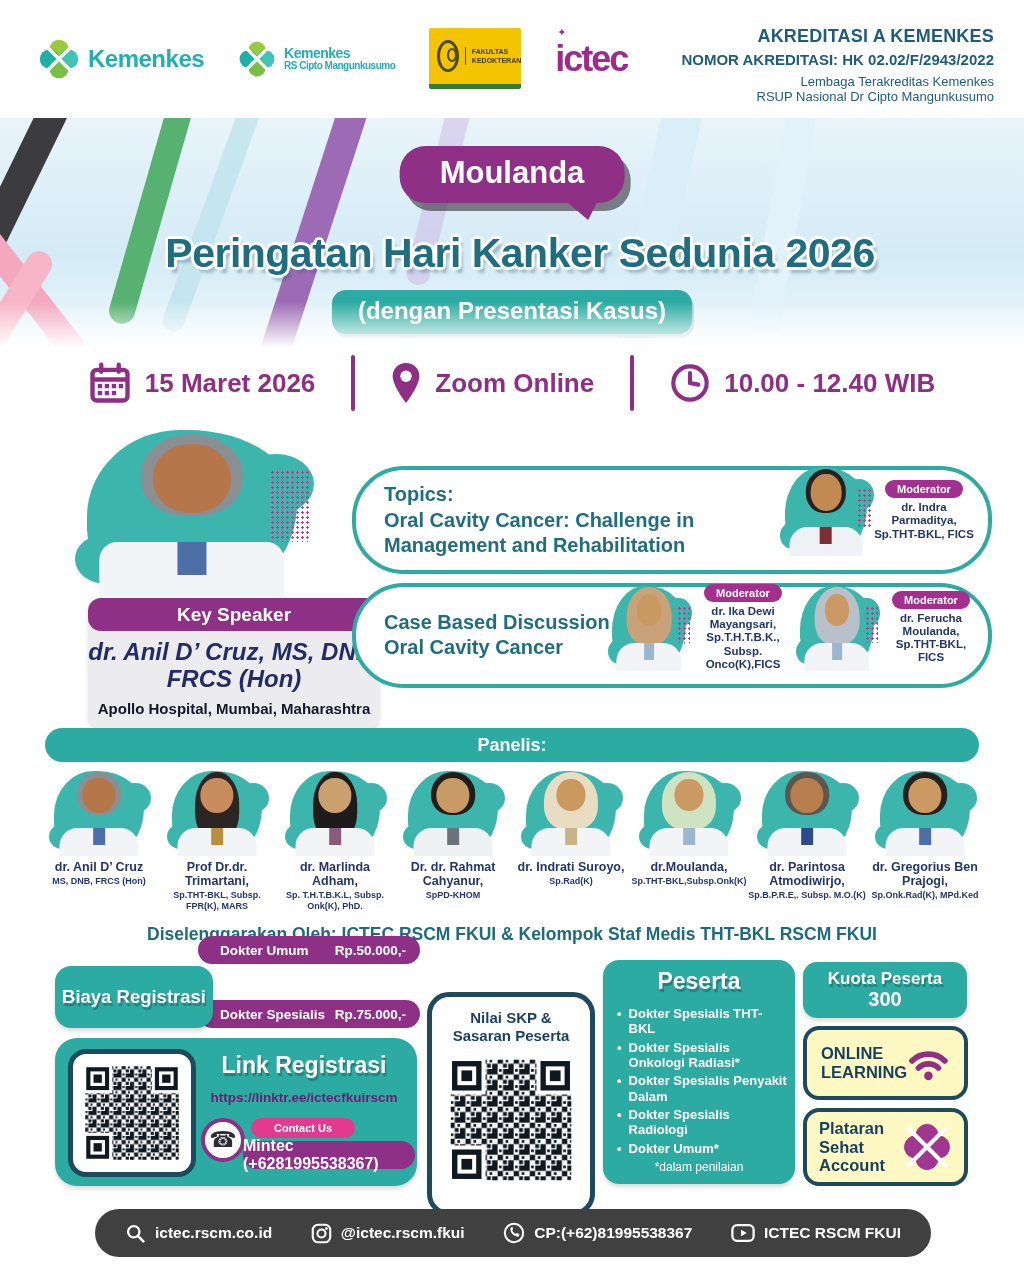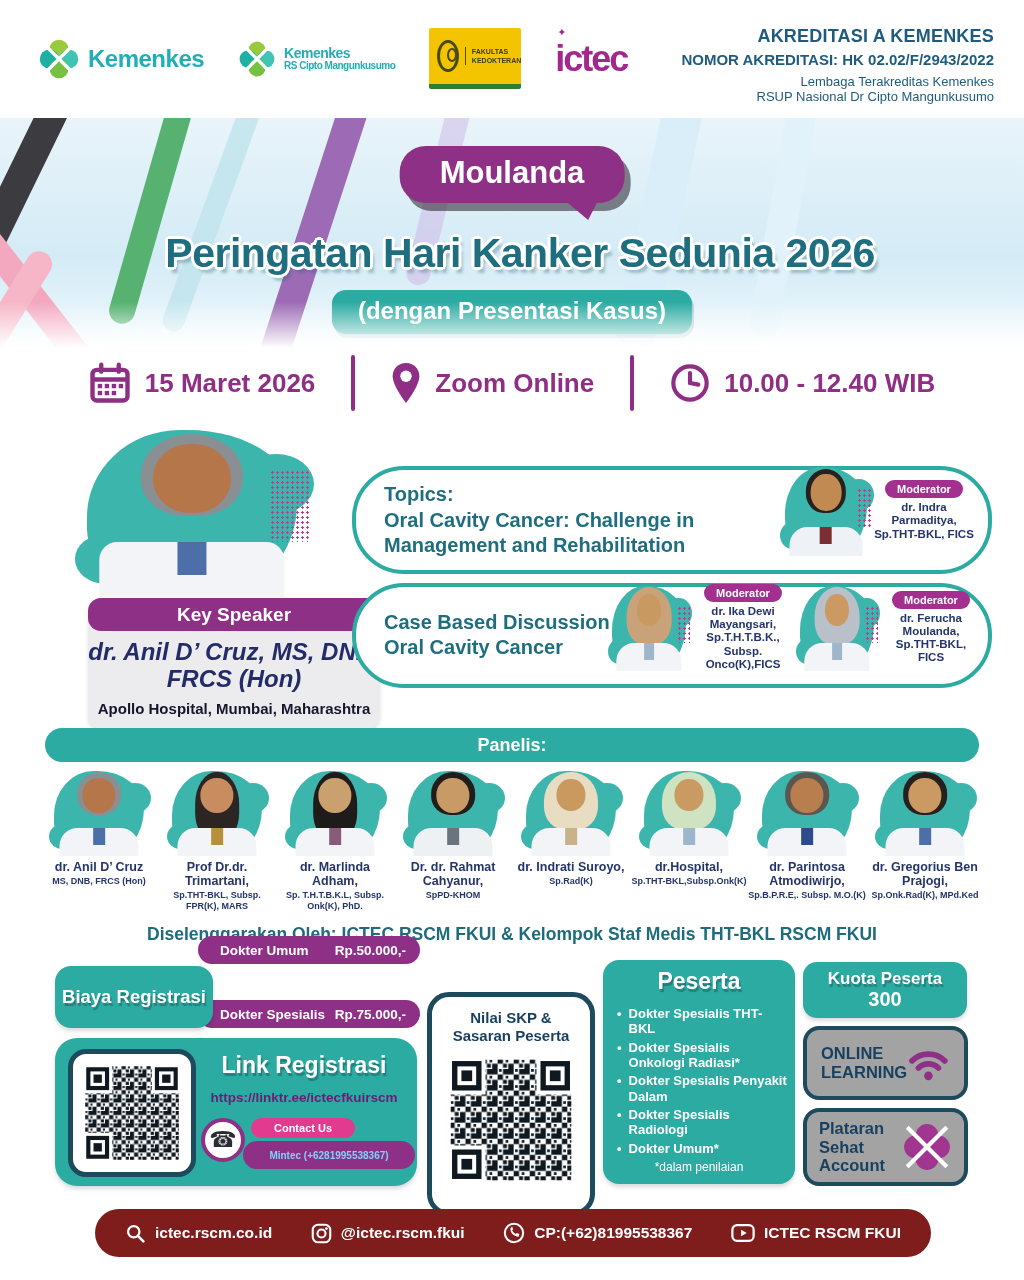--- a/index.html
+++ b/index.html
@@ -93,43 +93,43 @@
   .fee2{top:1000px;}
 
   .linkpanel{left:55px;top:1038px;width:362px;height:148px;border-radius:22px;}
   .qrbox{background:#fff;border:5px solid #1D4A5C;border-radius:18px;}
   .linkpanel .qrbox{left:13px;top:11px;width:118px;height:118px;}
   .qrsvg{position:absolute;inset:7px;}
   .linktitle{left:146px;top:14px;width:206px;text-align:center;color:#fff;font-weight:bold;font-size:23px;}
   .linkurl{left:142px;top:52px;width:214px;text-align:center;color:#701a75;font-weight:bold;font-size:13.5px;}
   .phone-circle{left:146px;top:80px;width:44px;height:44px;background:#fff;border:4px solid #8F3087;border-radius:50%;display:flex;align-items:center;justify-content:center;font-size:22px;color:#2b2b33;box-sizing:border-box;}
   .contactpill{left:196px;top:80px;width:104px;height:20px;background:#E23A8E;border-radius:10px;color:#fff;font-weight:bold;font-size:11px;display:flex;align-items:center;justify-content:center;}
-  .mintecpill{left:188px;top:103px;width:172px;height:28px;background:#8F3087;border-radius:14px;color:#7dd3fc;font-weight:bold;font-size:10px;display:flex;align-items:center;justify-content:center;}
+  .mintecpill{left:188px;top:103px;width:172px;height:28px;background:#8F3087;border-radius:14px;color:#ffffff;font-weight:bold;font-size:16px;display:flex;align-items:center;justify-content:center;}
 
   .skp{left:427px;top:992px;width:168px;height:224px;background:#fff;border:5px solid #1D4A5C;border-radius:22px;box-sizing:border-box;}
   .skp-title{top:12px;left:0;width:100%;text-align:center;color:#173F5F;font-weight:bold;font-size:15px;line-height:1.2;}
   .skp .qrarea{left:12px;top:56px;width:134px;height:134px;}
 
   .peserta{left:603px;top:960px;width:192px;height:224px;border-radius:16px;}
   .peserta-title{top:8px;left:0;width:100%;text-align:center;color:#fff;font-weight:bold;font-size:23px;}
   .peserta-list{position:absolute;left:14px;right:8px;top:46px;color:#fff;font-weight:bold;font-size:13px;line-height:1.18;}
   .peserta-list .li{display:flex;gap:7px;margin-bottom:3px;}
   .peserta-list .b{flex:0 0 auto;}
   .peserta-note{position:absolute;bottom:10px;left:0;width:100%;text-align:center;color:#fff;font-size:12px;}
 
   .quota{left:803px;top:962px;width:164px;height:56px;border-radius:14px;text-align:center;color:#fff;font-weight:bold;}
   .quota .ql{font-size:17px;margin-top:7px;}
   .quota .qv{font-size:20px;line-height:1;}
-  .navy-card{background:#a3a3a3;border:4px solid #1D4A5C;border-radius:16px;box-sizing:border-box;}
+  .navy-card{background:#fef9c3;border:4px solid #1D4A5C;border-radius:16px;box-sizing:border-box;}
   .online{left:803px;top:1026px;width:165px;height:74px;display:flex;align-items:center;justify-content:space-between;padding:0 14px;}
   .navy-card .t{color:#173F5F;font-weight:bold;font-size:16.5px;line-height:1.15;}
   .plataran{left:803px;top:1108px;width:165px;height:78px;display:flex;align-items:center;justify-content:space-between;padding:0 12px;}
 
   
-  .footer{left:95px;top:1209px;width:836px;height:48px;background:#7f1d1d;border-radius:24px;display:flex;align-items:center;justify-content:space-between;padding:0 30px;box-sizing:border-box;}
+  .footer{left:95px;top:1209px;width:836px;height:48px;background:#404040;border-radius:24px;display:flex;align-items:center;justify-content:space-between;padding:0 30px;box-sizing:border-box;}
   .fitem{display:flex;align-items:center;gap:9px;color:#fff;font-weight:bold;font-size:15.5px;}
 </style>
 </head>
 <body>
 
 <svg width="0" height="0" style="position:absolute">
   <defs>
     <pattern id="qrpat" width="12" height="12" patternUnits="userSpaceOnUse">
       <rect x="0" y="0" width="4" height="4" fill="#101820"></rect>
       <rect x="8" y="0" width="4" height="4" fill="#101820"></rect>
@@ -391,21 +391,21 @@
       <div class="pname">dr. Indrati Suroyo,</div>
       <div class="pcred">Sp.Rad(K)</div>
     </div>
     <div class="pcol">
       <div class="avatar hijab" style="--hijab:#cfe3c2;--skin:#cb9a63;--coat:#f2f4f7;--shirt:#9db6cc;">
           <i class="blob"></i>
           <i class="hair"></i>
           <i class="face"></i>
           <i class="coat"></i>
         </div>
-      <div class="pname">dr.Hospital,</div>
+      <div class="pname">dr.Moulanda,</div>
       <div class="pcred">Sp.THT-BKL,Subsp.Onk(K)</div>
     </div>
     <div class="pcol">
       <div class="avatar" style="--hair:#5c5650;--skin:#b97e4e;--coat:#f2f4f7;--shirt:#2d4a8a;">
           <i class="blob"></i>
           <i class="hair"></i>
           <i class="face"></i>
           <i class="coat"></i>
         </div>
       <div class="pname">dr. Parintosa Atmodiwirjo,</div>

